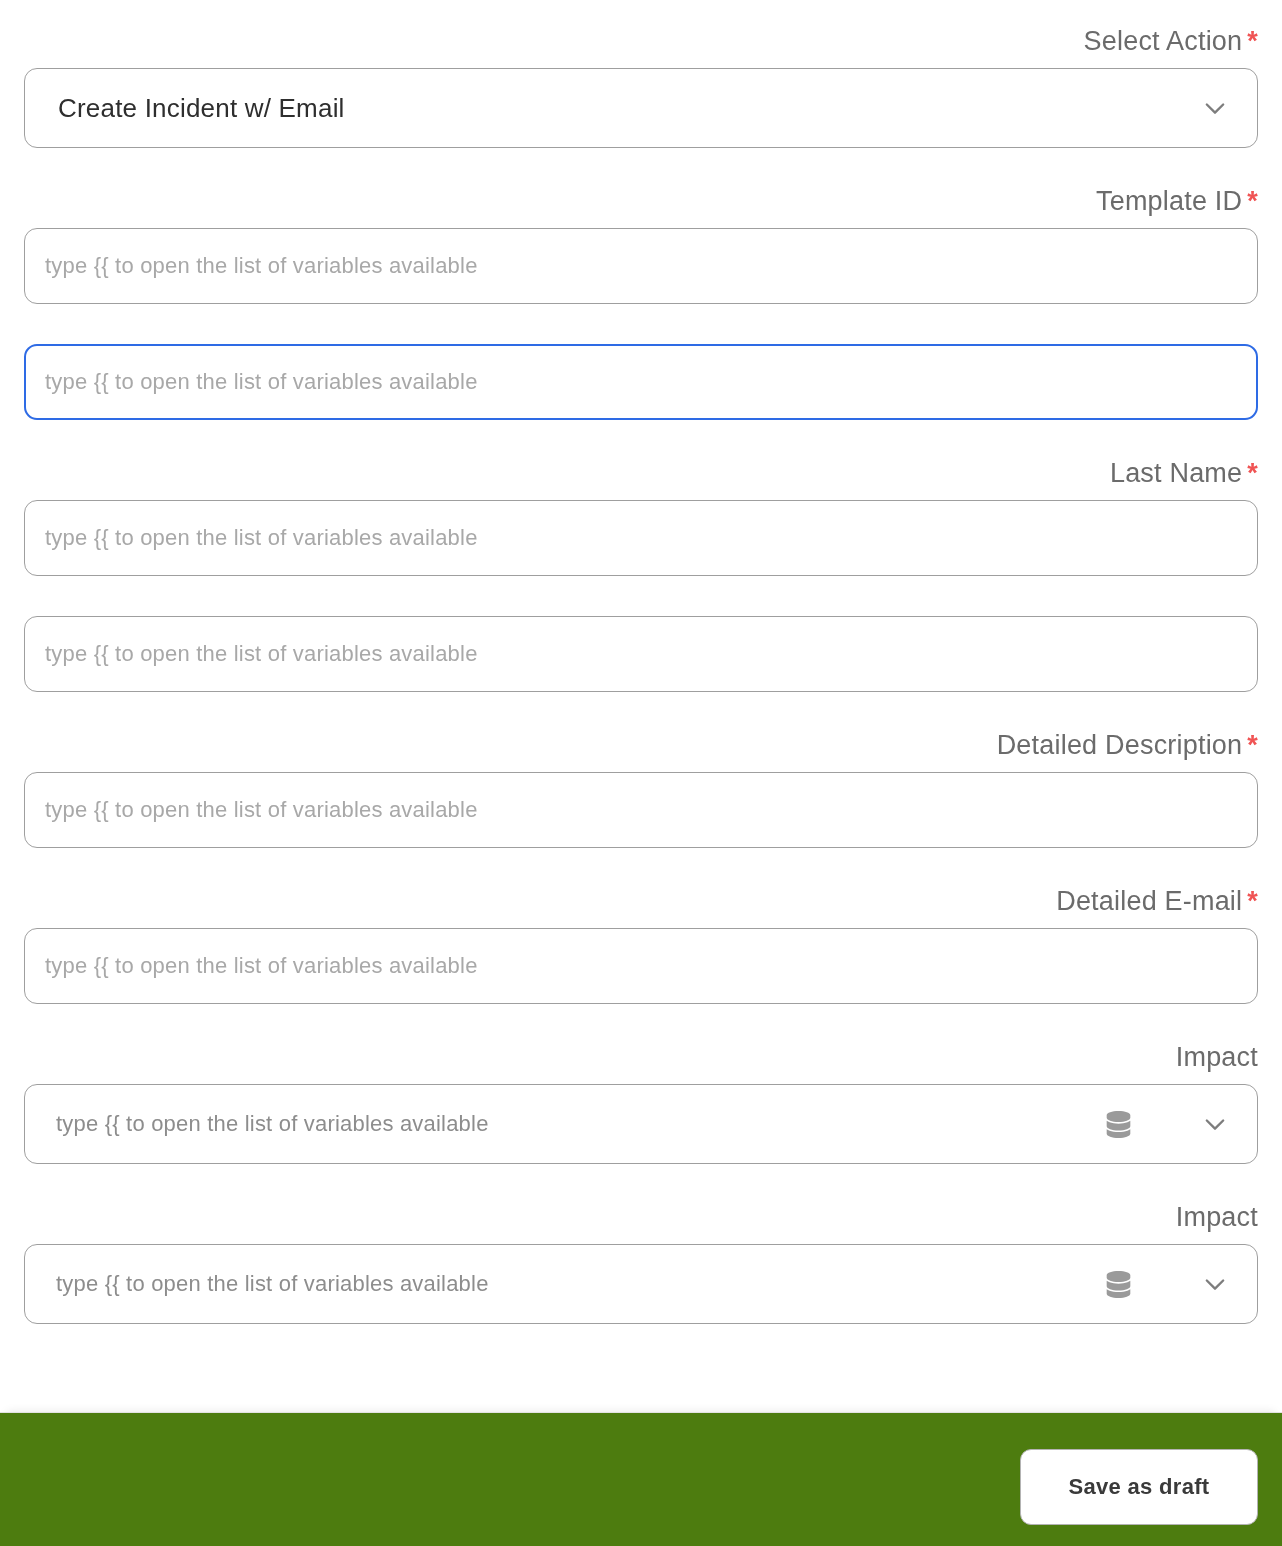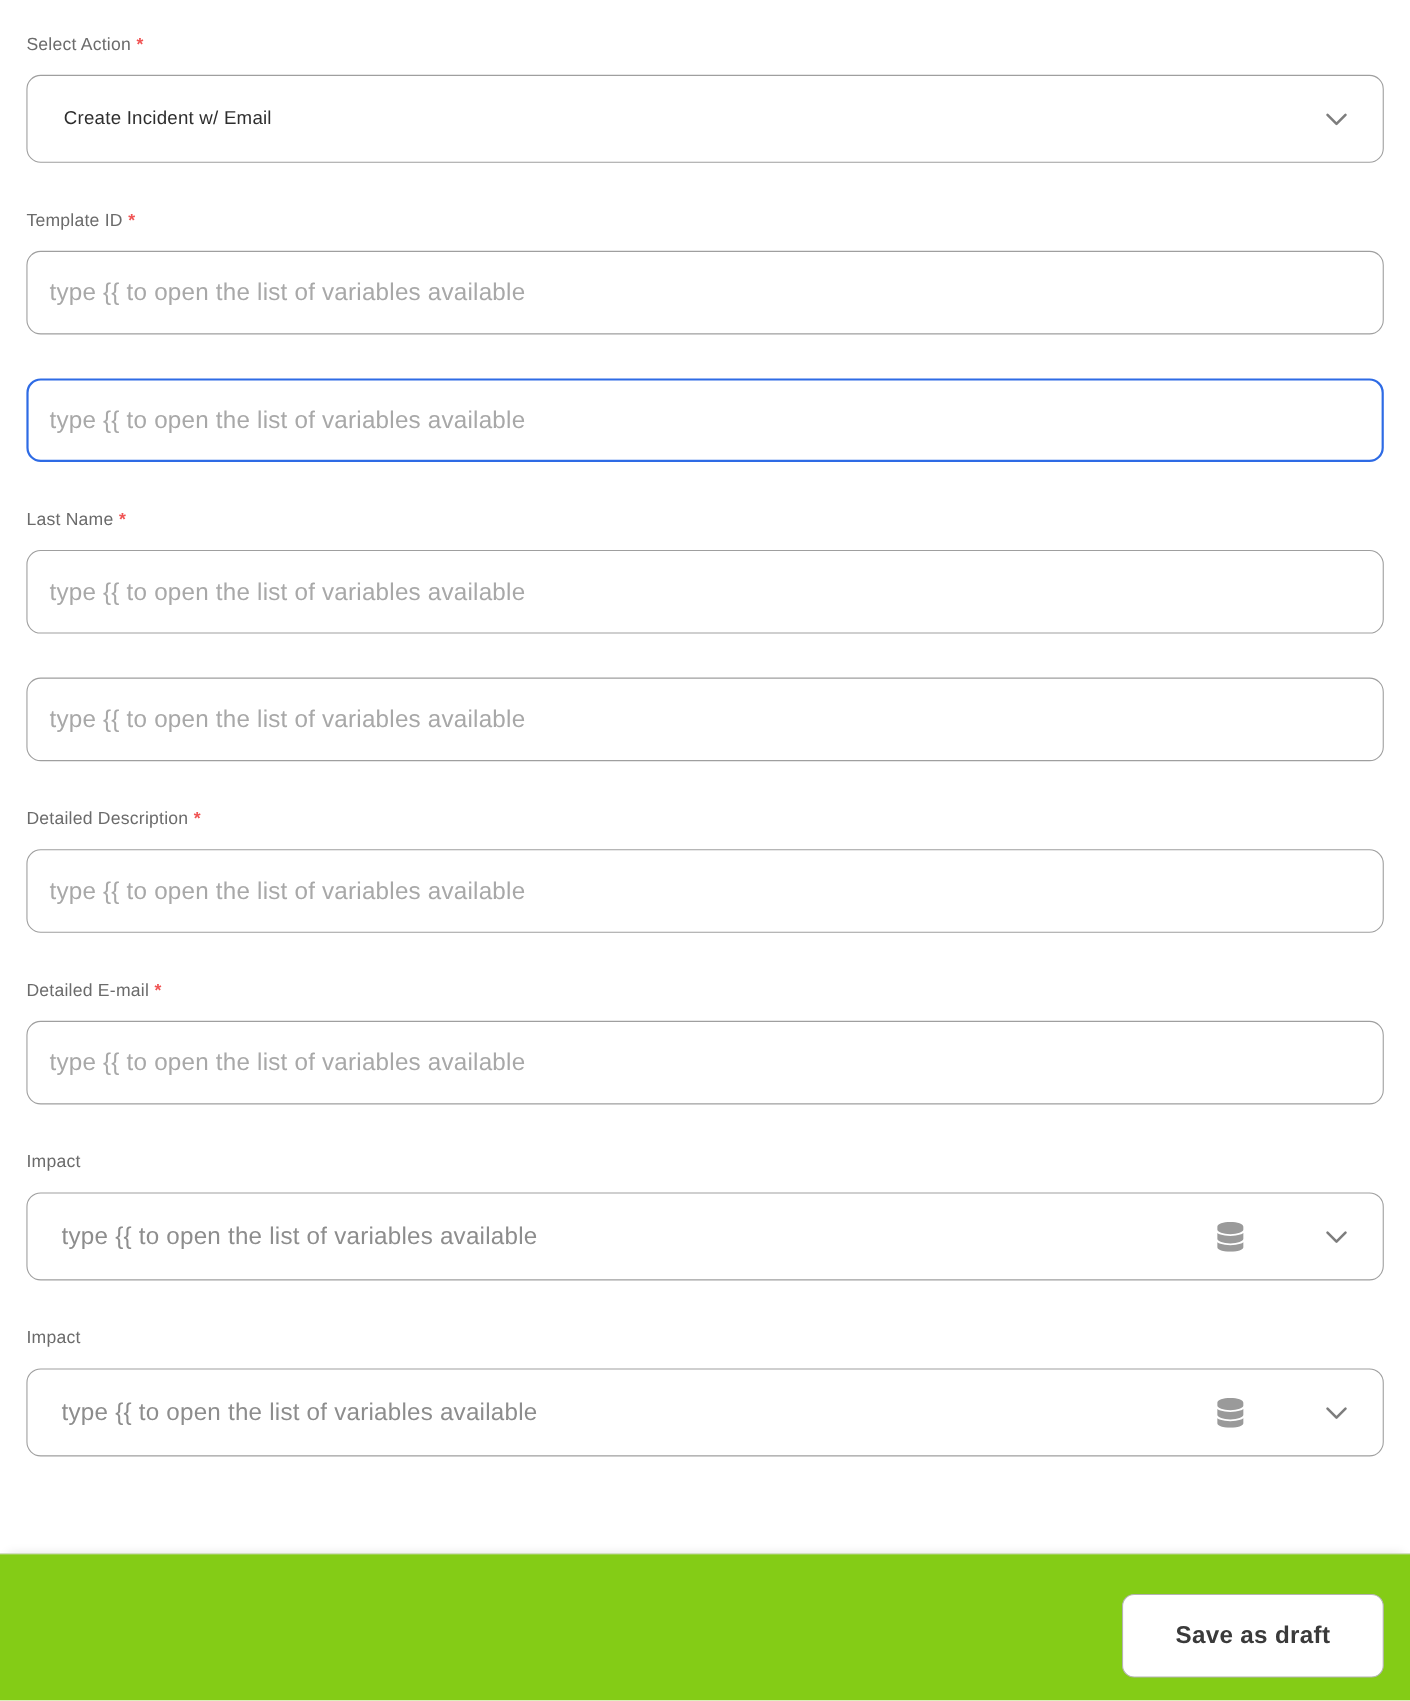--- a/index.html
+++ b/index.html
@@ -16,45 +16,46 @@
     display: flex;
     flex-direction: column;
   }
   .scroll-area {
     flex: 1 1 auto;
     overflow: hidden;
     padding: 28px 24px 0 24px;
   }
   .field { margin-bottom: 40px; }
   .field-label {
-    font-size: 16px;
+    font-size: 27px;
     font-weight: 500;
     color: #6b6b6b;
     line-height: 26px;
     margin-bottom: 14px;
     letter-spacing: 0.2px;
+    text-align: right;
   }
   .req {
     color: #f05454;
     font-weight: 700;
     margin-left: 5px;
   }
   .select-box {
     height: 80px;
     border: 1px solid #9f9f9f;
     border-radius: 13px;
     display: flex;
     align-items: center;
     padding: 0 28px 0 33px;
     cursor: pointer;
     background: #ffffff;
   }
   .select-value {
     flex: 1 1 auto;
-    font-size: 17px;
+    font-size: 26px;
     font-weight: 500;
     color: #2e2e2e;
     letter-spacing: 0.2px;
   }
   .text-input {
     width: 100%;
     height: 76px;
     border: 1px solid #9f9f9f;
     border-radius: 13px;
     padding: 0 20px;
@@ -105,21 +106,21 @@
     height: 28px;
     flex: 0 0 auto;
     display: flex;
     align-items: center;
     justify-content: center;
   }
   .footer {
     flex: 0 0 134px;
     border-top: 1px solid #e2e2e2;
     box-shadow: 0 -7px 9px -7px rgba(0,0,0,0.10);
-    background: #84cc16;
+    background: #4d7c0f;
     display: flex;
     justify-content: flex-end;
     align-items: flex-start;
     gap: 26px;
     padding: 36px 24px 0 24px;
   }
   .btn {
     height: 76px;
     border-radius: 11px;
     font-family: "Liberation Sans", sans-serif;

